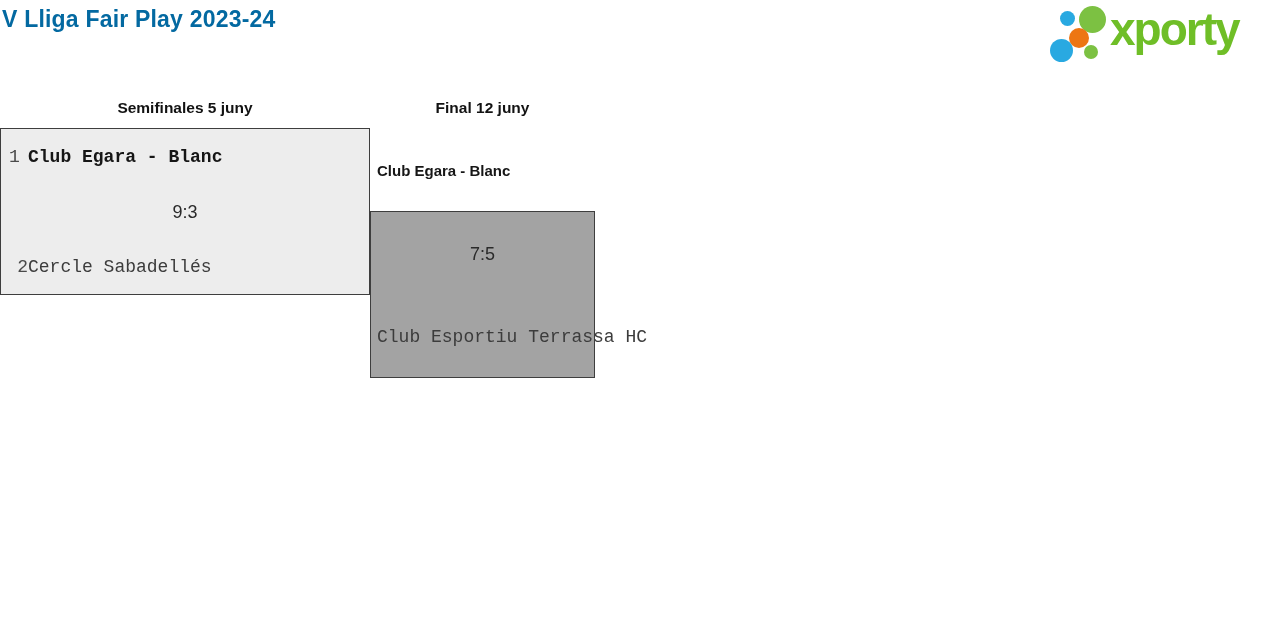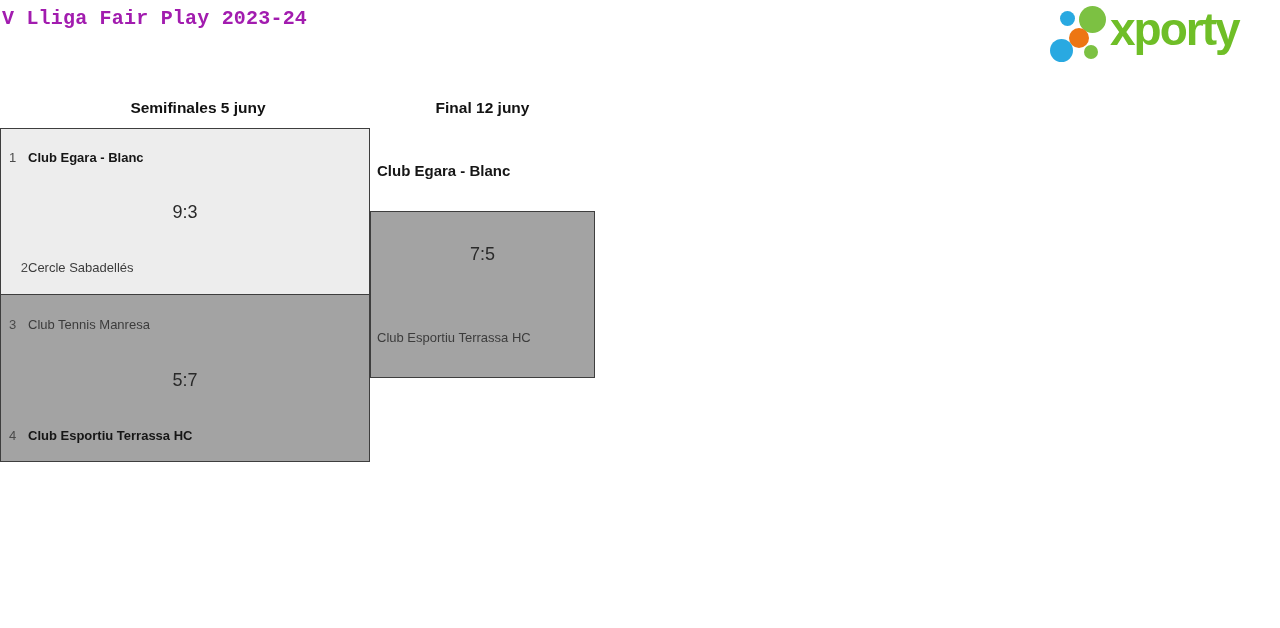--- a/index.html
+++ b/index.html
@@ -9,27 +9,26 @@
     height: 628px;
     background: #ffffff;
     font-family: "Liberation Sans", sans-serif;
     color: #141414;
     overflow: hidden;
   }
 
   
   .title-block { position: absolute; left: 2px; top: 2px; }
   .title-line {
-    font-size: 20px;
+    font-size: 23px;
     font-weight: 700;
     line-height: 34px;
-    color: #a21caf;
+    color: #0369a1;
     letter-spacing: 0.2px;
     white-space: nowrap;
-    font-family: Liberation Mono, monospace;
   }
 
   
   .logo { position: absolute; left: 1045px; top: 0; width: 235px; height: 75px; cursor: pointer; text-decoration: none; }
   .dot { position: absolute; border-radius: 50%; }
   .dot-blue-small  { left: 15px; top: 11px; width: 15px; height: 15px; }
   .dot-green-big   { left: 34px; top: 6px;  width: 27px; height: 27px; }
   .dot-orange      { left: 24px; top: 28px; width: 20px; height: 20px; }
   .dot-blue-big    { left: 5px;  top: 39px; width: 23px; height: 23px; }
   .dot-green-small { left: 39px; top: 45px; width: 14px; height: 14px; }
@@ -38,37 +37,37 @@
     font-size: 46px; font-weight: 700; letter-spacing: -2px;
     line-height: 75px;
   }
 
   
   .round-header {
     position: absolute; top: 98px;
     font-size: 15.5px; font-weight: 700; color: #121212;
     text-align: center; line-height: 19px; white-space: nowrap;
   }
-  .round-header.semis { left: 0; width: 370px; padding-left: 13px; }
+  .round-header.semis { left: 0; width: 370px; }
   .round-header.final { left: 370px; width: 225px; }
 
   
   .match-box {
     position: absolute;
     border: 1px solid #3e3e3e;
     box-sizing: border-box;
     background: #a3a3a3;
   }
   .match-box.sf1 { left: 0; top: 128px; width: 370px; height: 167px; background: #ededed; }
   .match-box.sf2 { left: 0; top: 294px; width: 370px; height: 168px; }
   .match-box.fin { left: 370px; top: 211px; width: 225px; height: 167px; }
 
   .team-row {
     position: absolute; left: 8px;
-    font-size: 13px; line-height: 19px; white-space: nowrap;
+    font-size: 18px; line-height: 19px; white-space: nowrap; font-family: Liberation Mono, monospace;
   }
   .seed {
     display: inline-block; width: 19px;
     color: #4a4a4a; font-weight: 400;
   }
   .team-name { color: #3c3c3c; font-weight: 400; }
   .team-name.winner { color: #161616; font-weight: 700; }
 
   .score-row {
     position: absolute; left: 0; width: 100%;
@@ -114,29 +113,20 @@
   <div class="match-box sf1">
     <div class="team-row sf-row-top">
       <span class="seed">1</span><span class="team-name winner">Club Egara - Blanc</span>
     </div>
     <div class="score-row sf-row-score">9:3</div>
     <div class="team-row sf-row-bot">
       <span class="seed">2</span><span class="team-name">Cercle Sabadellés</span>
     </div>
   </div>
 
-  <div class="match-box sf2">
-    <div class="team-row sf2-row-top">
-      <span class="seed">3</span><span class="team-name">Club Tennis Manresa</span>
-    </div>
-    <div class="score-row sf2-row-score">5:7</div>
-    <div class="team-row sf2-row-bot">
-      <span class="seed">4</span><span class="team-name winner">Club Esportiu Terrassa HC</span>
-    </div>
-  </div>
 
   <div class="final-team-top">
     <span class="team-name winner">Club Egara - Blanc</span>
   </div>
 
   <div class="match-box fin">
     <div class="score-row fin-row-score">7:5</div>
     <div class="team-row fin-row-team">
       <span class="team-name">Club Esportiu Terrassa HC</span>
     </div>

